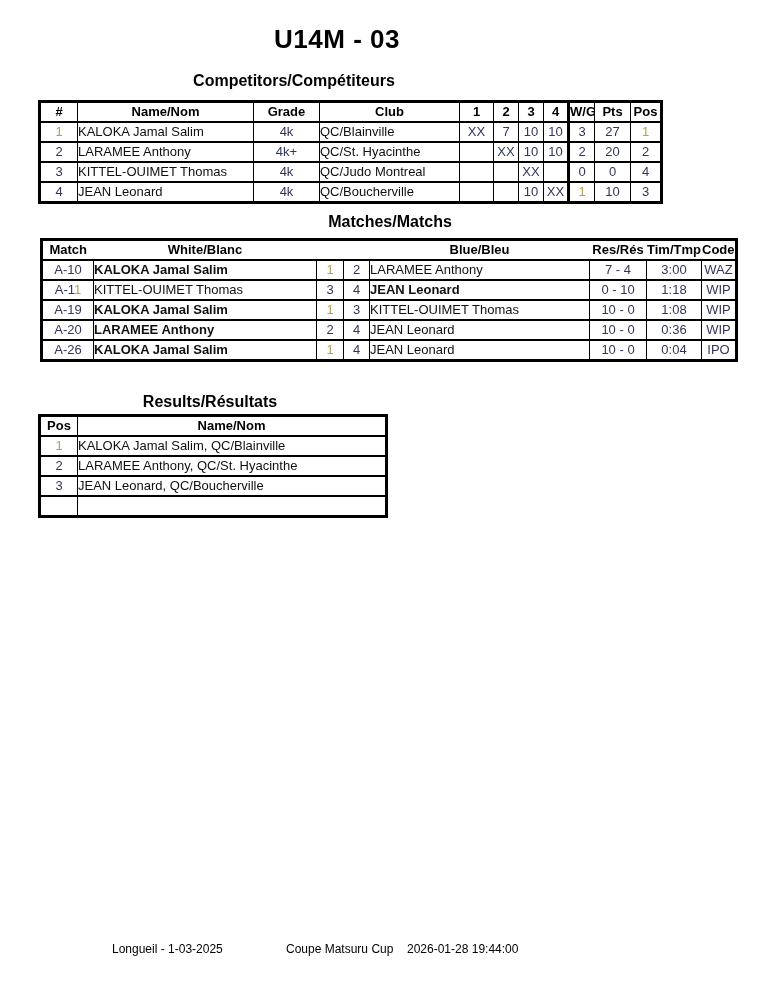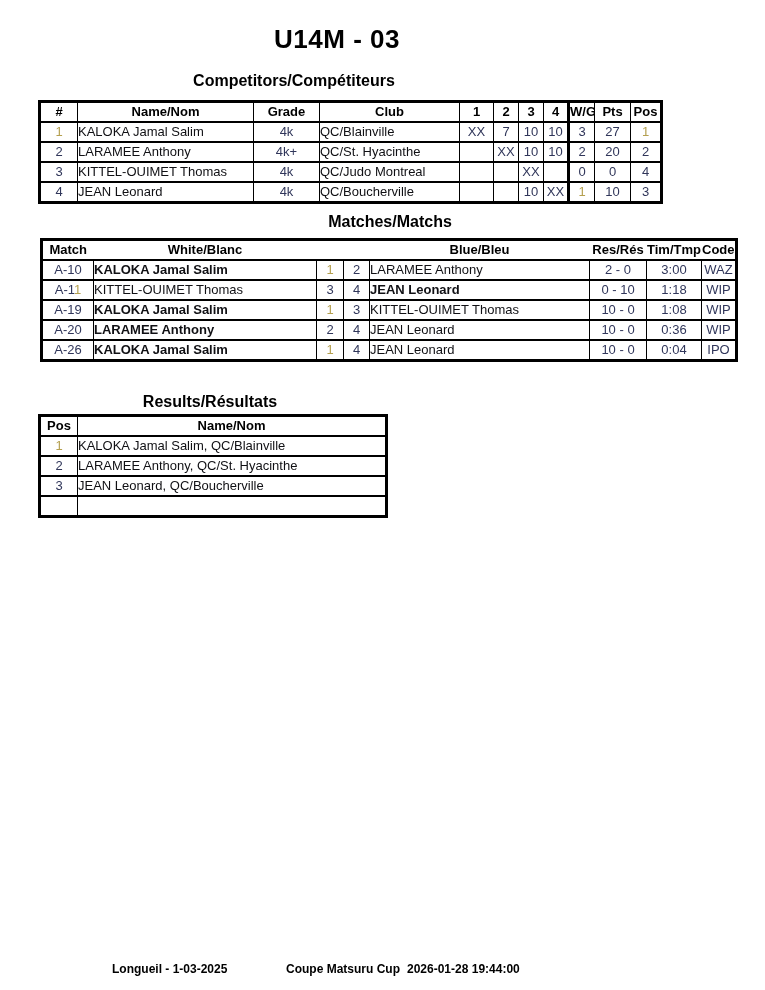--- a/index.html
+++ b/index.html
@@ -55,22 +55,22 @@
 
   
   .wgdiv { border-left:3px solid #000 !important; }
 
   .name { text-align:left; padding-left:7px; color:#101014; }
   .val  { text-align:center; color:#30365A; }
   .gold { color:#B5A050; }
   .b    { font-weight:bold; }
 
   .footer-item {
-    position:absolute; top:962px;
-    font-size:12px; font-weight:bold; color:#000; white-space:nowrap;
+    position:absolute; top:942px;
+    font-size:12px; font-weight:normal; color:#000; white-space:nowrap;
   }
   .f1 { left:112px; }
   .f2 { left:286px; }
   .f3 { left:407px; }
 </style>
 </head>
 <body>
 
 <div class="page">
 
@@ -188,21 +188,21 @@
         <th>Code</th>
       </tr>
     </thead>
     <tbody>
       <tr>
         <td class="val"><span>A-10</span><span class="gold"></span></td>
         <td class="name b">KALOKA Jamal Salim</td>
         <td class="val gold">1</td>
         <td class="val">2</td>
         <td class="name">LARAMEE Anthony</td>
-        <td class="val">2 - 0</td>
+        <td class="val">7 - 4</td>
         <td class="val">3:00</td>
         <td class="val">WAZ</td>
       </tr>
       <tr>
         <td class="val"><span>A-1</span><span class="gold">1</span></td>
         <td class="name">KITTEL-OUIMET Thomas</td>
         <td class="val">3</td>
         <td class="val">4</td>
         <td class="name b">JEAN Leonard</td>
         <td class="val">0 - 10</td>

